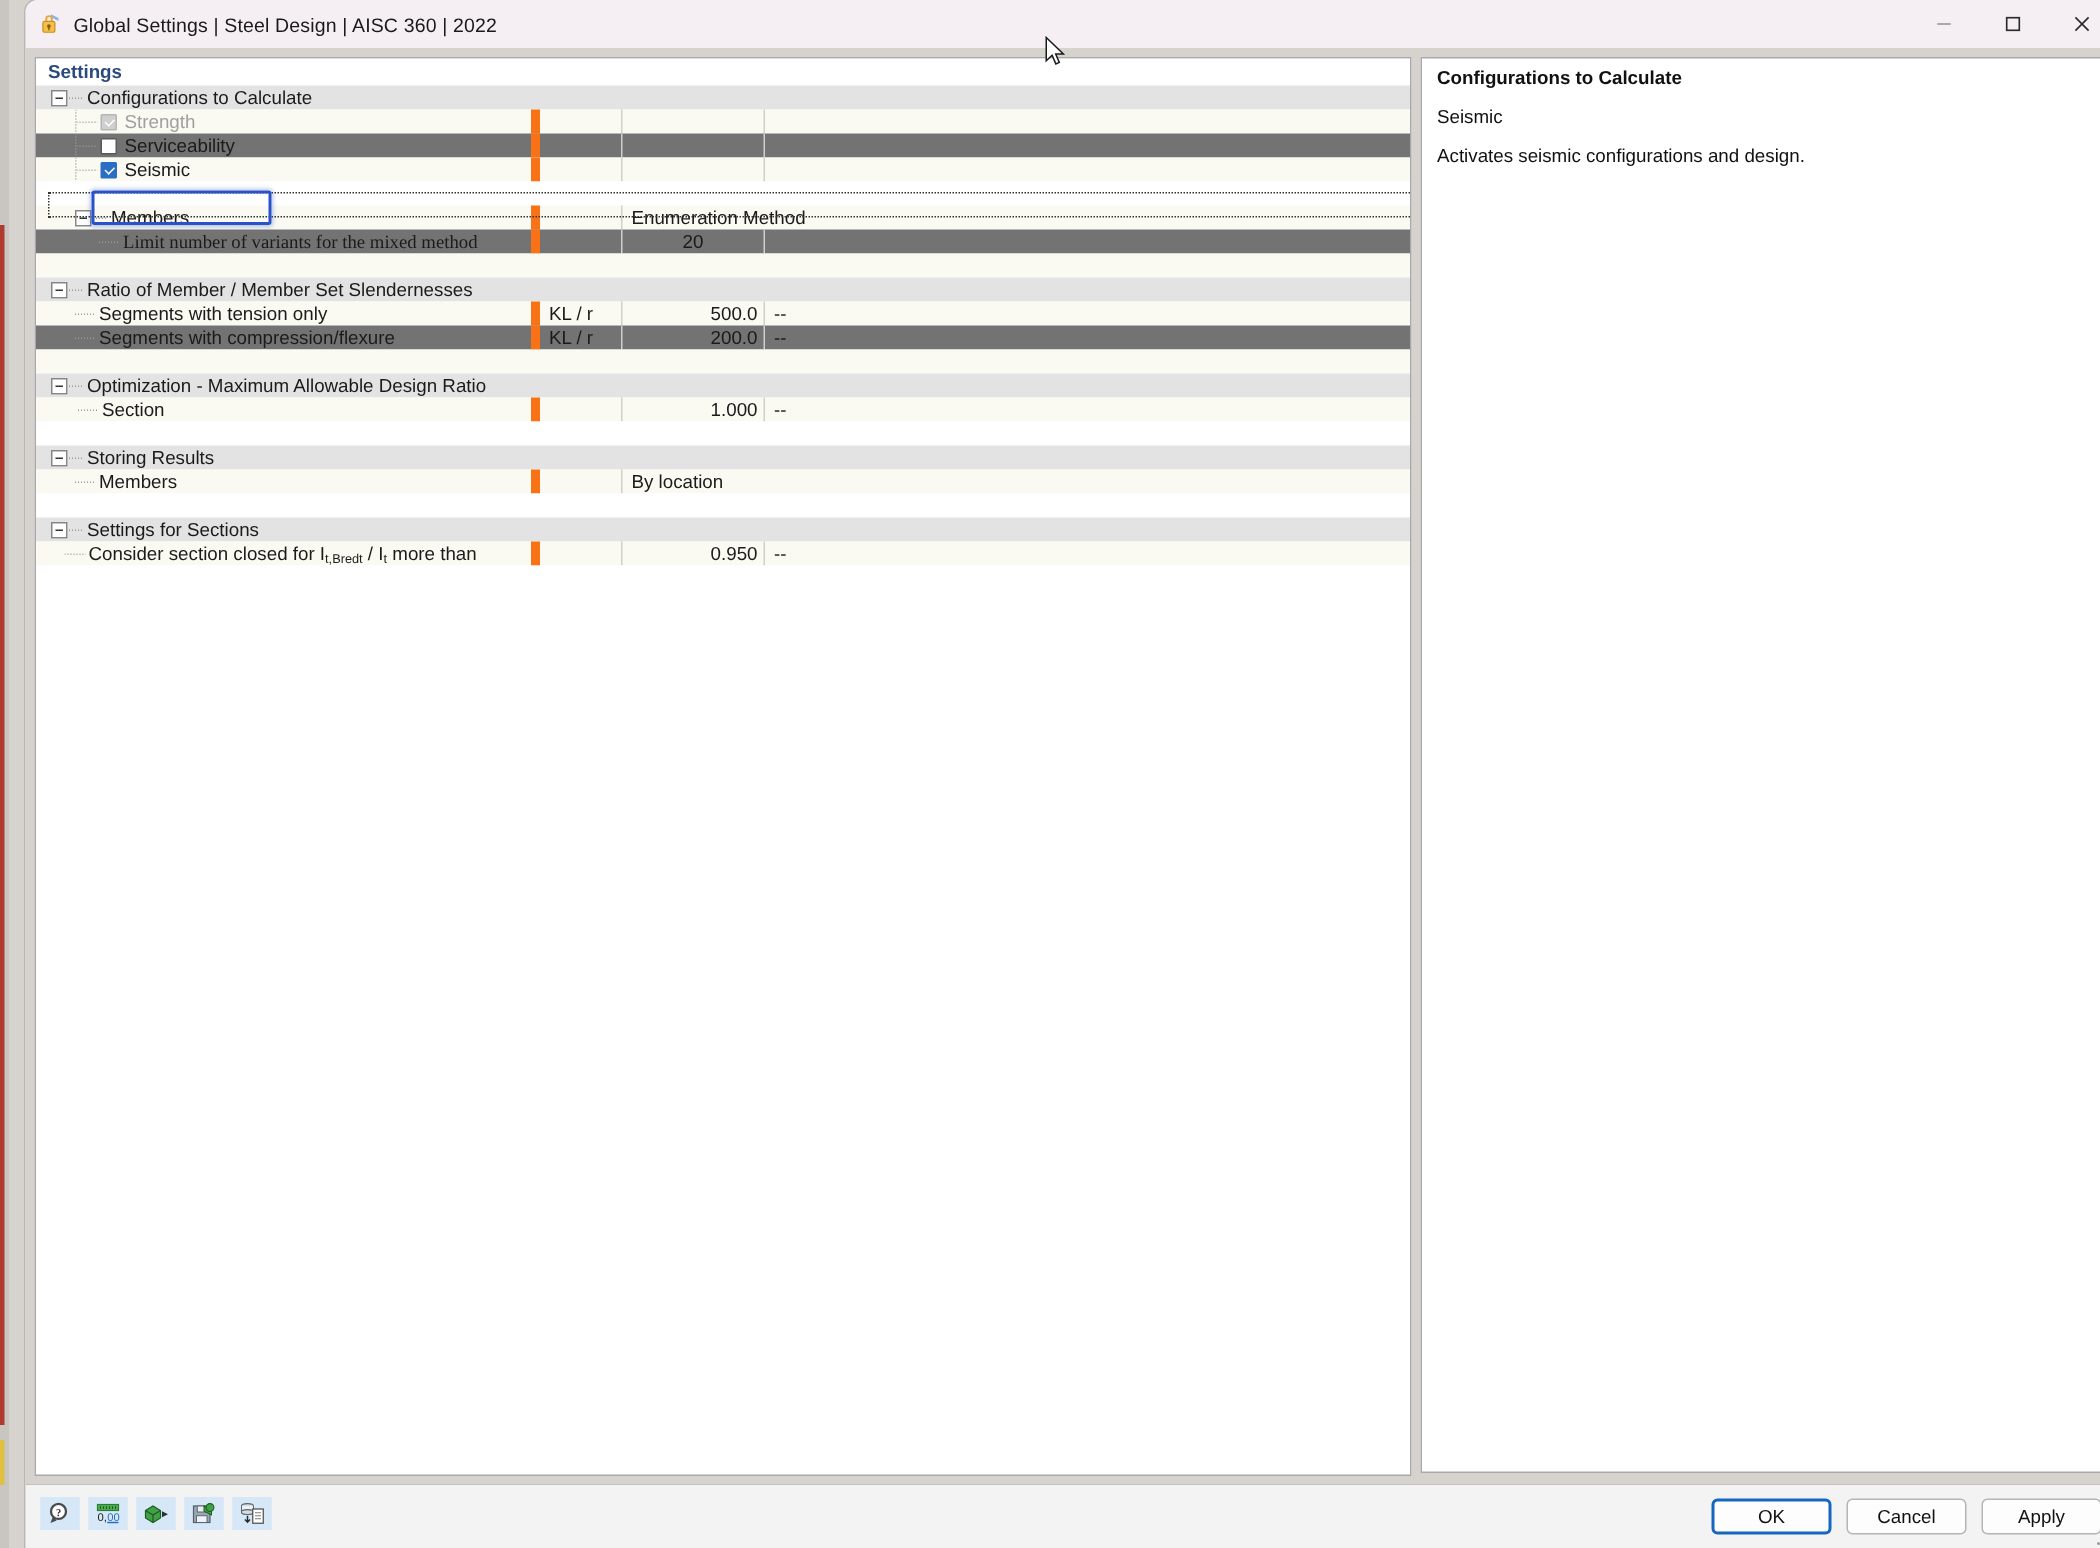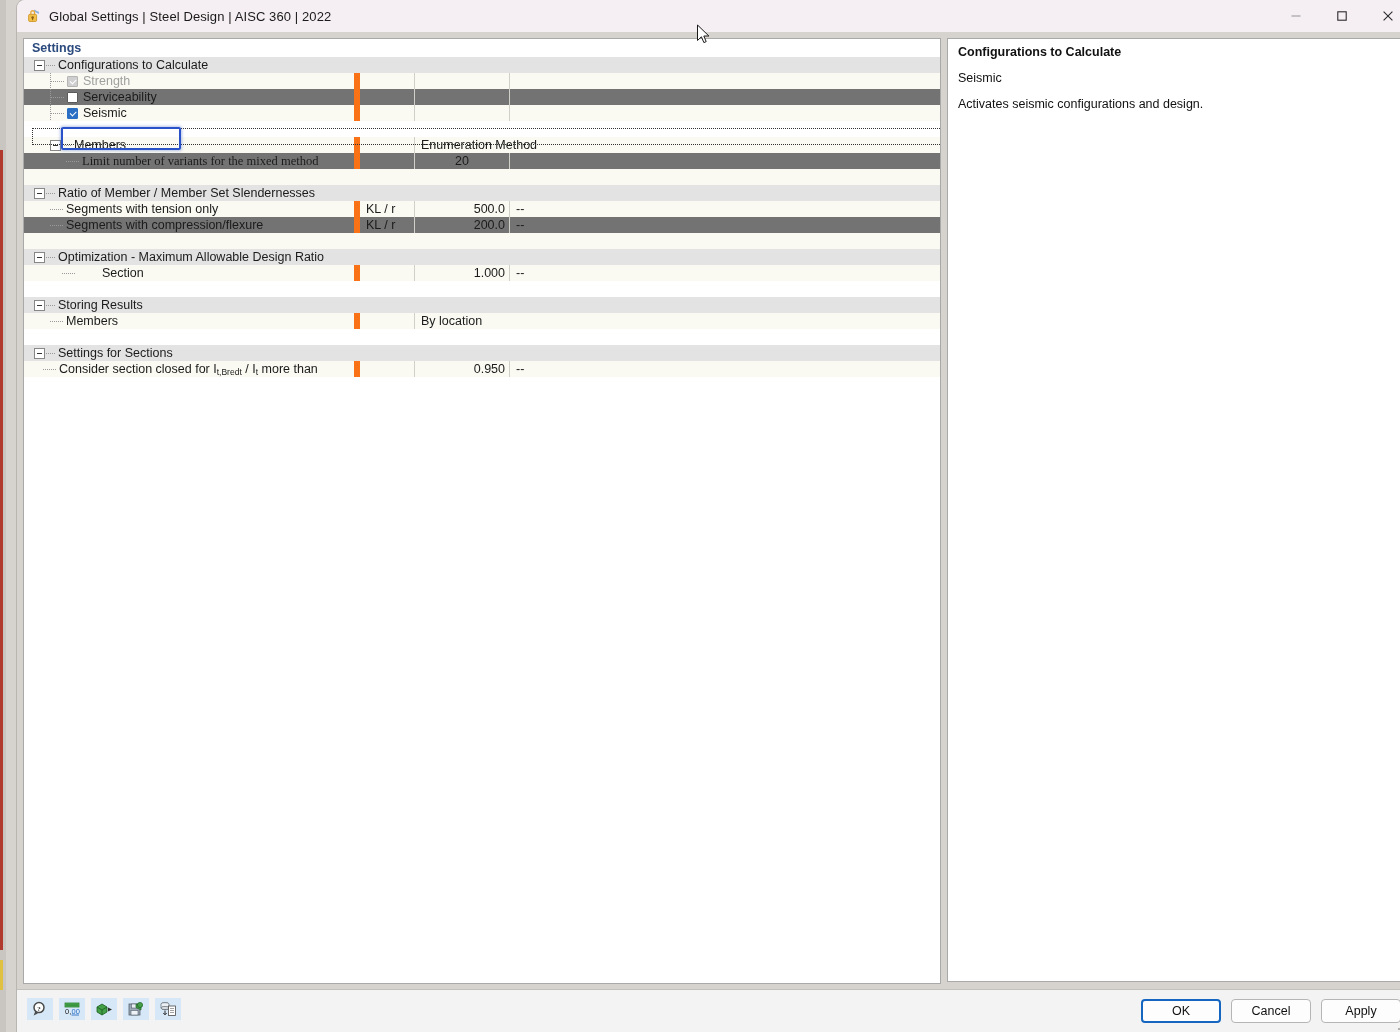--- a/index.html
+++ b/index.html
@@ -370,21 +370,21 @@
               <span class="exp"></span>
               <span class="dots"></span>
               <span>Optimization - Maximum Allowable Design Ratio</span>
             </div>
             <div class="cell-sym"></div>
             <div class="cell-val"></div>
             <div class="cell-unit"></div>
           </div>
 
           <div class="row item-b">
-            <div class="cell-label" style="padding-left:38px;gap:24px;">
+            <div class="cell-label" style="padding-left:28px;">
               <span class="leaf-dash"></span>
               <span>Section</span>
             </div>
             <div class="cell-sym"></div>
             <div class="cell-val">1.000</div>
             <div class="cell-unit">--</div>
           </div>
 
           <div class="row spacer"></div>
 

